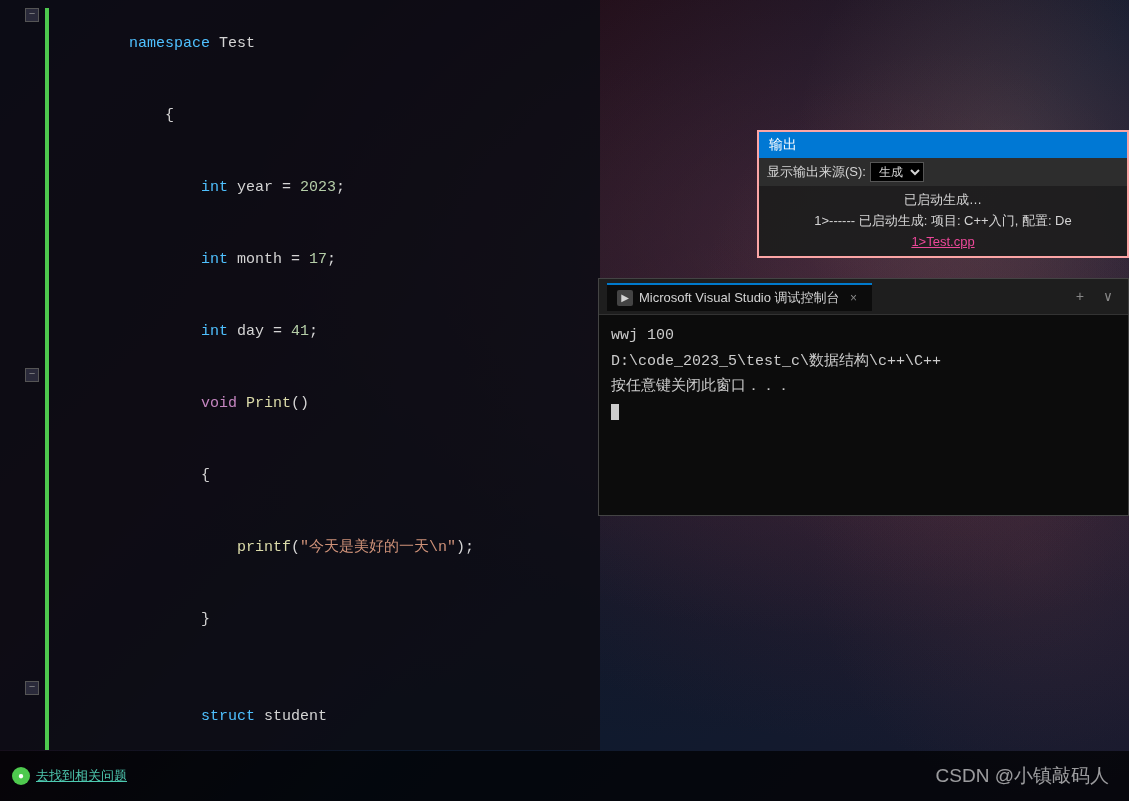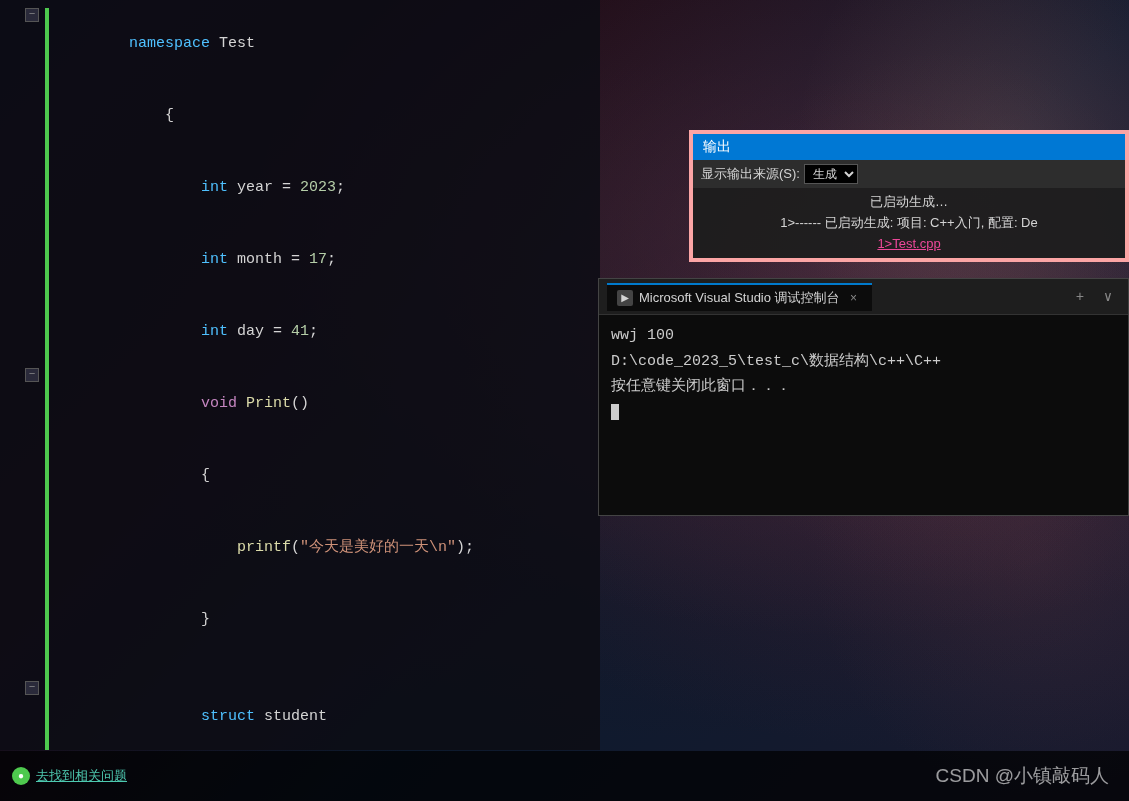--- a/index.html
+++ b/index.html
@@ -109,23 +109,23 @@
     .plain { color: #d4d4d4; }
     .kw-void { color: #c586c0; }
     .kw-struct { color: #4fc1ff; }
     .ns-color { color: #4fc1ff; }
 
     
     .output-panel {
       position: absolute;
       top: 130px;
       right: 0;
-      width: 440px;
+      width: 372px;
       background: rgba(30, 30, 30, 0.95);
-      border: 4px solid #fca5a5;
+      border: 2px solid #fca5a5;
       z-index: 20;
     }
 
     .output-header {
       background: #0078d4;
       color: white;
       padding: 4px 10px;
       font-size: 14px;
       font-family: 'Microsoft YaHei', sans-serif;
       display: flex;

